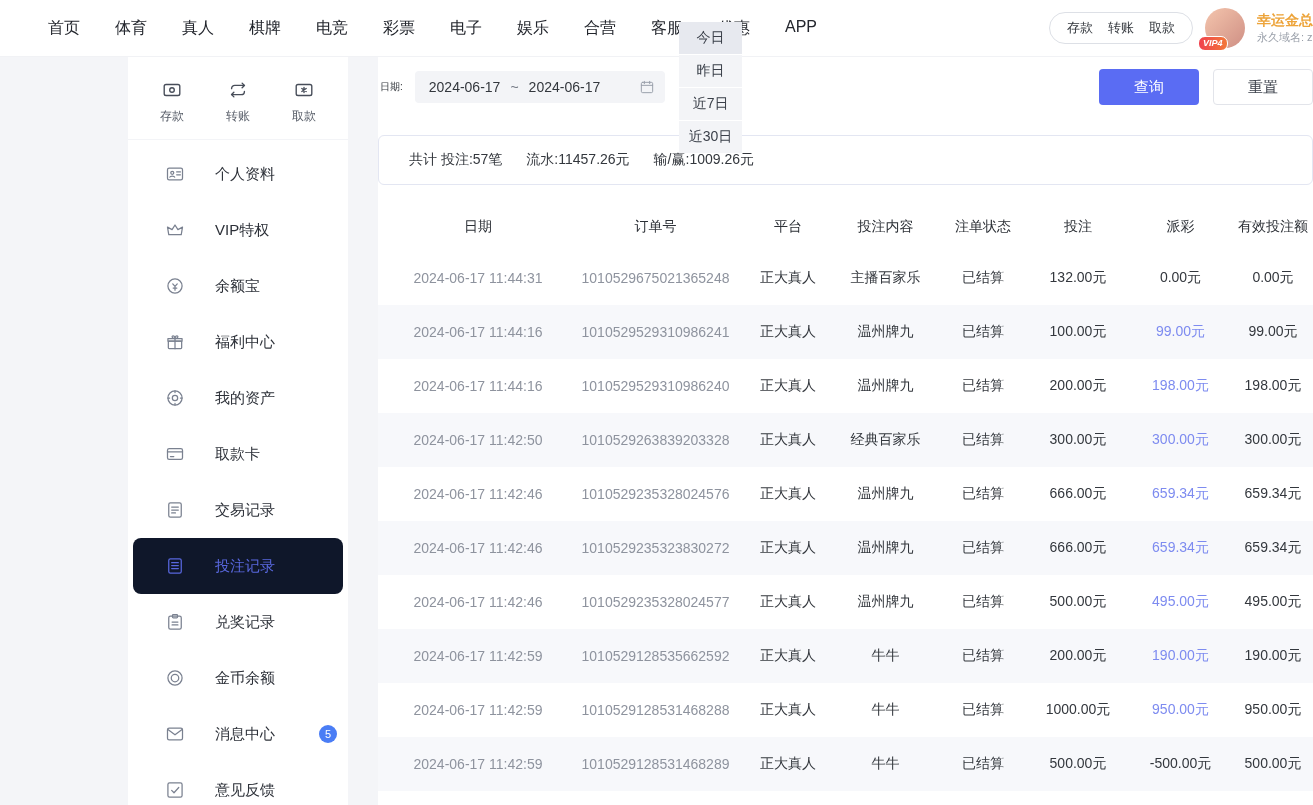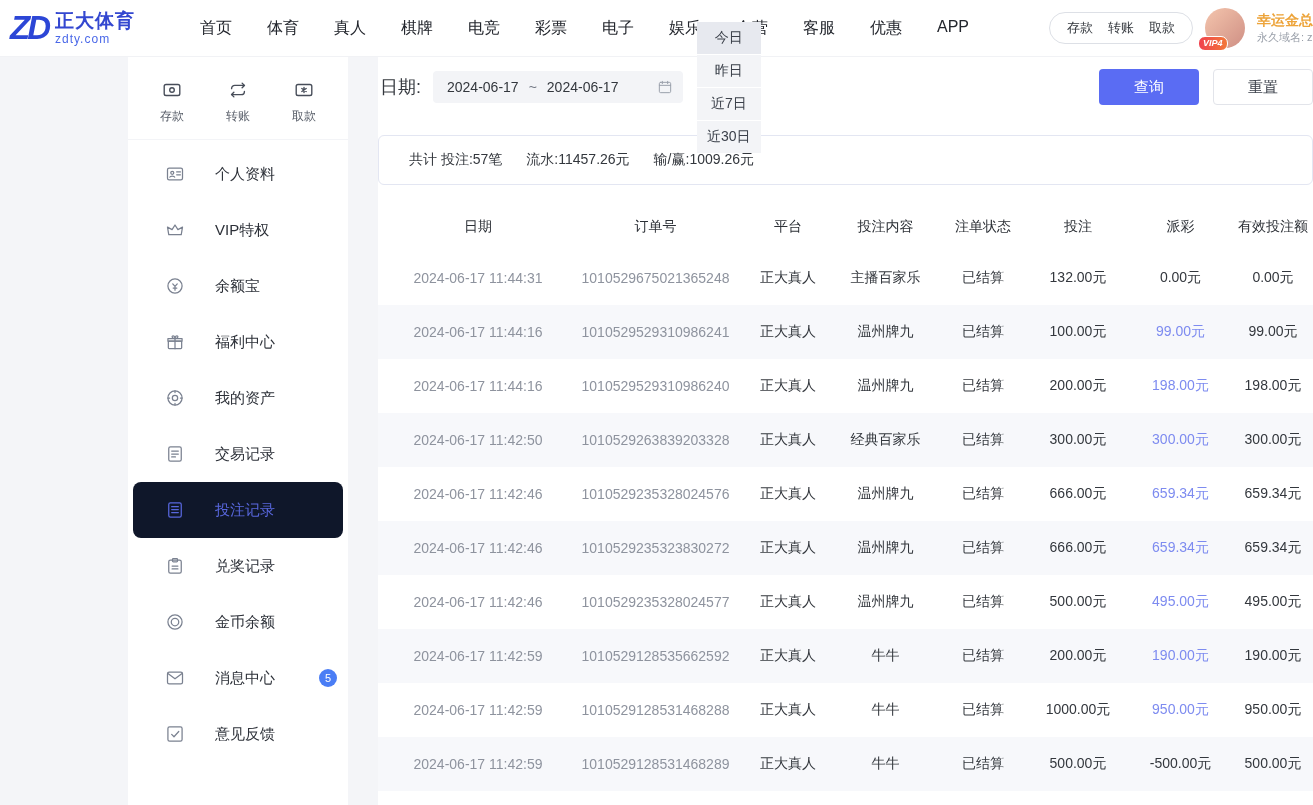--- a/index.html
+++ b/index.html
@@ -39,21 +39,21 @@
   .menu{padding:6px 5px 0;}
   .menu-item{height:56px;display:flex;align-items:center;gap:30px;padding-left:32px;border-radius:8px;font-size:15px;color:#2c3038;cursor:pointer;}
   .menu-item .icon{color:#7a8190;display:flex;}
   .menu-item .icon svg{width:20px;height:20px;}
   .menu-item.active{background:#0f172a;color:#5867dd;}
   .menu-item.active .icon{color:#5867dd;}
   .menu-badge{width:18px;height:18px;border-radius:50%;background:#4a7df5;color:#fff;font-size:11px;display:flex;align-items:center;justify-content:center;margin-left:14px;flex:none;}
 
   
   .filter-row{display:flex;align-items:center;height:36px;}
-  .date-label{font-size:18px;color:#33373d;margin:0 12px 0 2px;}
+  .date-label{font-size:10px;color:#33373d;margin:0 12px 0 2px;}
   .date-range{width:250px;height:32px;background:#f3f4f7;border-radius:4px;display:flex;align-items:center;font-size:14px;color:#33373d;padding:0 10px 0 14px;gap:10px;cursor:pointer;}
   .date-range .sep{color:#707682;}
   .date-range .cal{margin-left:auto;color:#9aa0ab;display:flex;}
   .date-range .cal svg{width:16px;height:16px;}
   .quick-ranges{display:flex;gap:1px;margin-left:14px;flex-direction:column;}
   .qr-btn{min-width:60px;height:32px;background:#f3f4f7;border:none;font-size:14px;color:#3b404a;cursor:pointer;font-family:inherit;padding:0 10px;}
   .qr-btn.active{background:#e7e9ef;}
   .flex-spacer{flex:1;}
   .btn{width:100px;height:36px;border-radius:4px;font-size:15px;cursor:pointer;font-family:inherit;}
   .btn.primary{background:#5a6cf3;border:none;color:#fff;margin-right:14px;}
@@ -72,27 +72,20 @@
   .trow:not(.thead) .c0,.trow:not(.thead) .c1{color:#8e939e;}
   .thead .tcell{color:#2c3036;font-weight:500;}
   .tcell.payout-blue{color:#7d8bf0;}
 </style>
 </head>
 <body>
 
 <div class="app">
 
   <header class="topbar">
-    <div class="logo">
-      <div class="logo-mark">ZD</div>
-      <div class="logo-text">
-        <div class="logo-cn">正大体育</div>
-        <div class="logo-sub">zdty.com</div>
-      </div>
-    </div>
     <nav class="mainnav">
         <a class="nav-item">首页</a>
         <a class="nav-item">体育</a>
         <a class="nav-item">真人</a>
         <a class="nav-item">棋牌</a>
         <a class="nav-item">电竞</a>
         <a class="nav-item">彩票</a>
         <a class="nav-item">电子</a>
         <a class="nav-item">娱乐</a>
         <a class="nav-item">合营</a>
@@ -197,20 +190,30 @@
                 <circle cx="12" cy="12" r="8.5"></circle>
                 <circle cx="12" cy="12" r="3.2"></circle>
                 <path d="M12 3.5v2M12 18.5v2M3.5 12h2M18.5 12h2"></path>
               </svg>
             </span>
             <span class="menu-label">我的资产</span>
           </div>
           <div class="menu-item">
             <span class="icon">
               <svg viewBox="0 0 24 24" fill="none" stroke="currentColor" stroke-width="1.5" stroke-linecap="round" stroke-linejoin="round">
+                <rect x="3" y="5.5" width="18" height="13" rx="2"></rect>
+                <path d="M3 9.5h18"></path>
+                <path d="M6.5 15h4"></path>
+              </svg>
+            </span>
+            <span class="menu-label">取款卡</span>
+          </div>
+          <div class="menu-item">
+            <span class="icon">
+              <svg viewBox="0 0 24 24" fill="none" stroke="currentColor" stroke-width="1.5" stroke-linecap="round" stroke-linejoin="round">
                 <rect x="4.5" y="3.5" width="15" height="17" rx="2"></rect>
                 <path d="M8 8.5h8M8 12h8M8 15.5h4.5"></path>
               </svg>
             </span>
             <span class="menu-label">交易记录</span>
           </div>
           <div class="menu-item active">
             <span class="icon">
               <svg viewBox="0 0 24 24" fill="none" stroke="currentColor" stroke-width="1.5" stroke-linecap="round" stroke-linejoin="round">
                 <rect x="4.5" y="3.5" width="15" height="17" rx="2"></rect>

